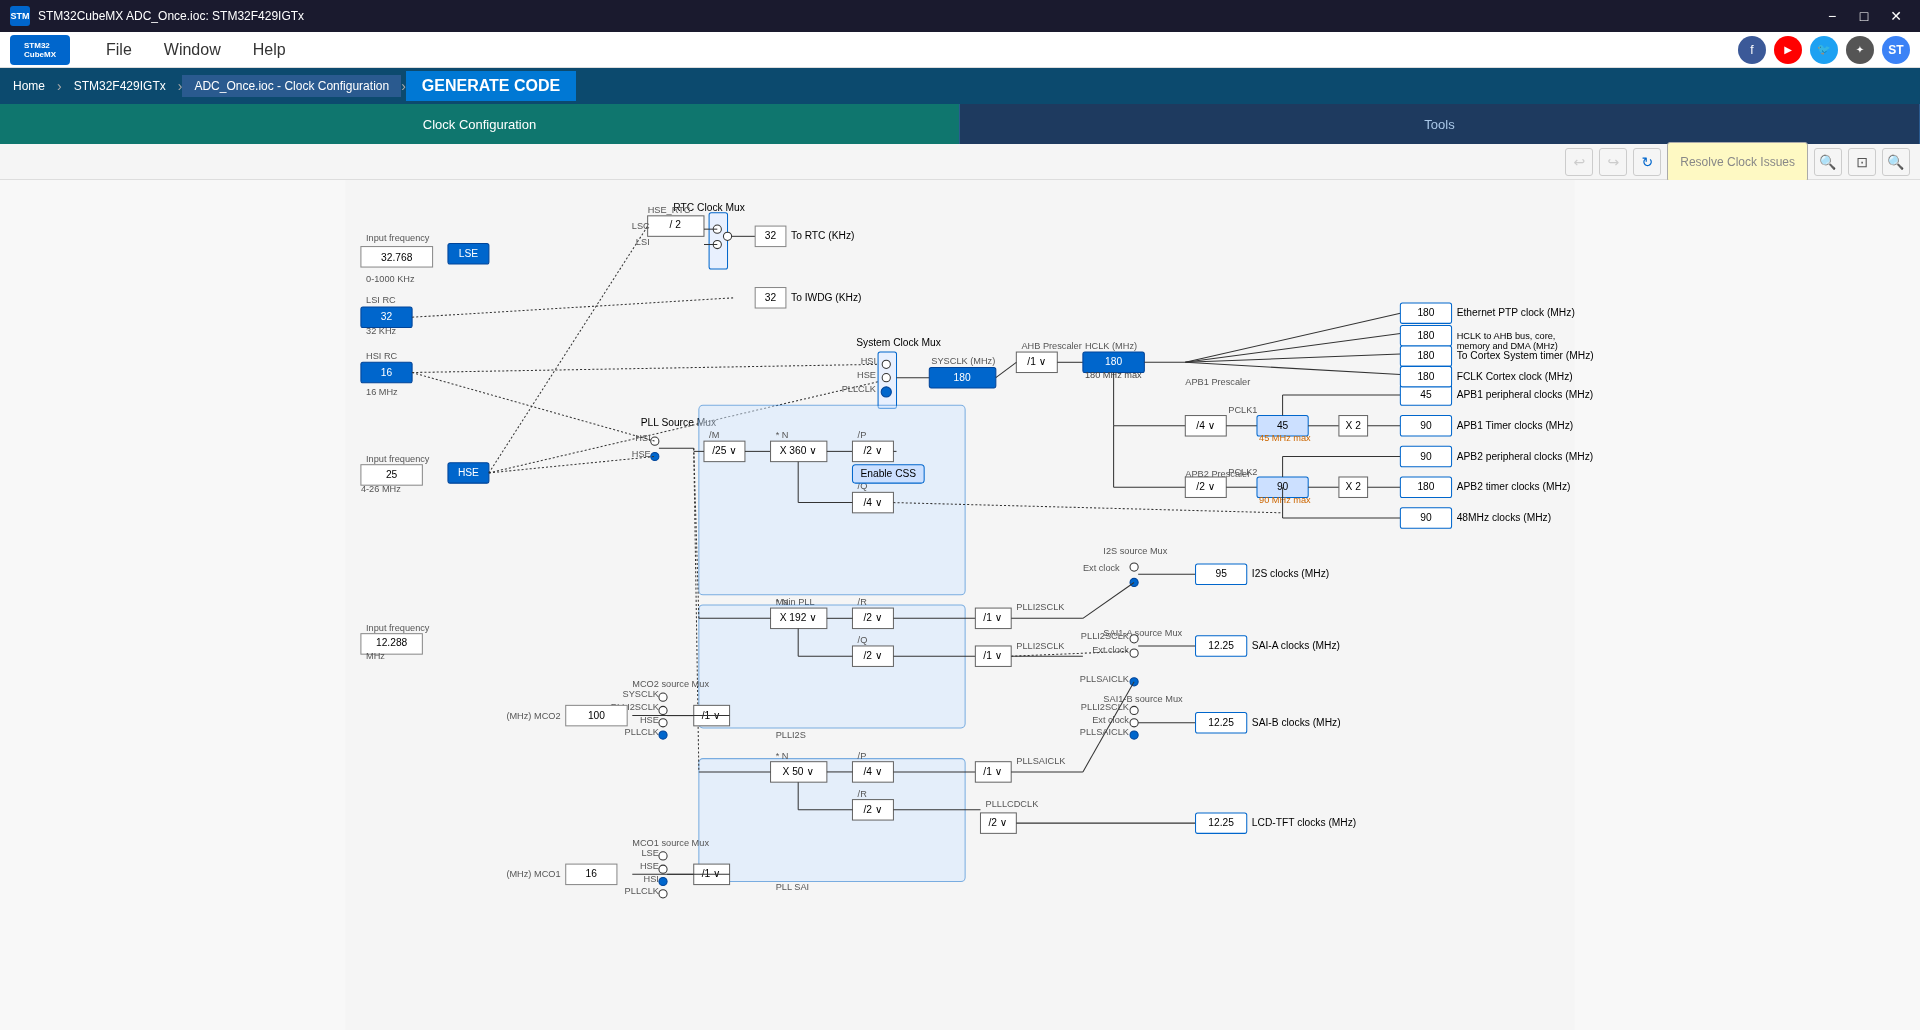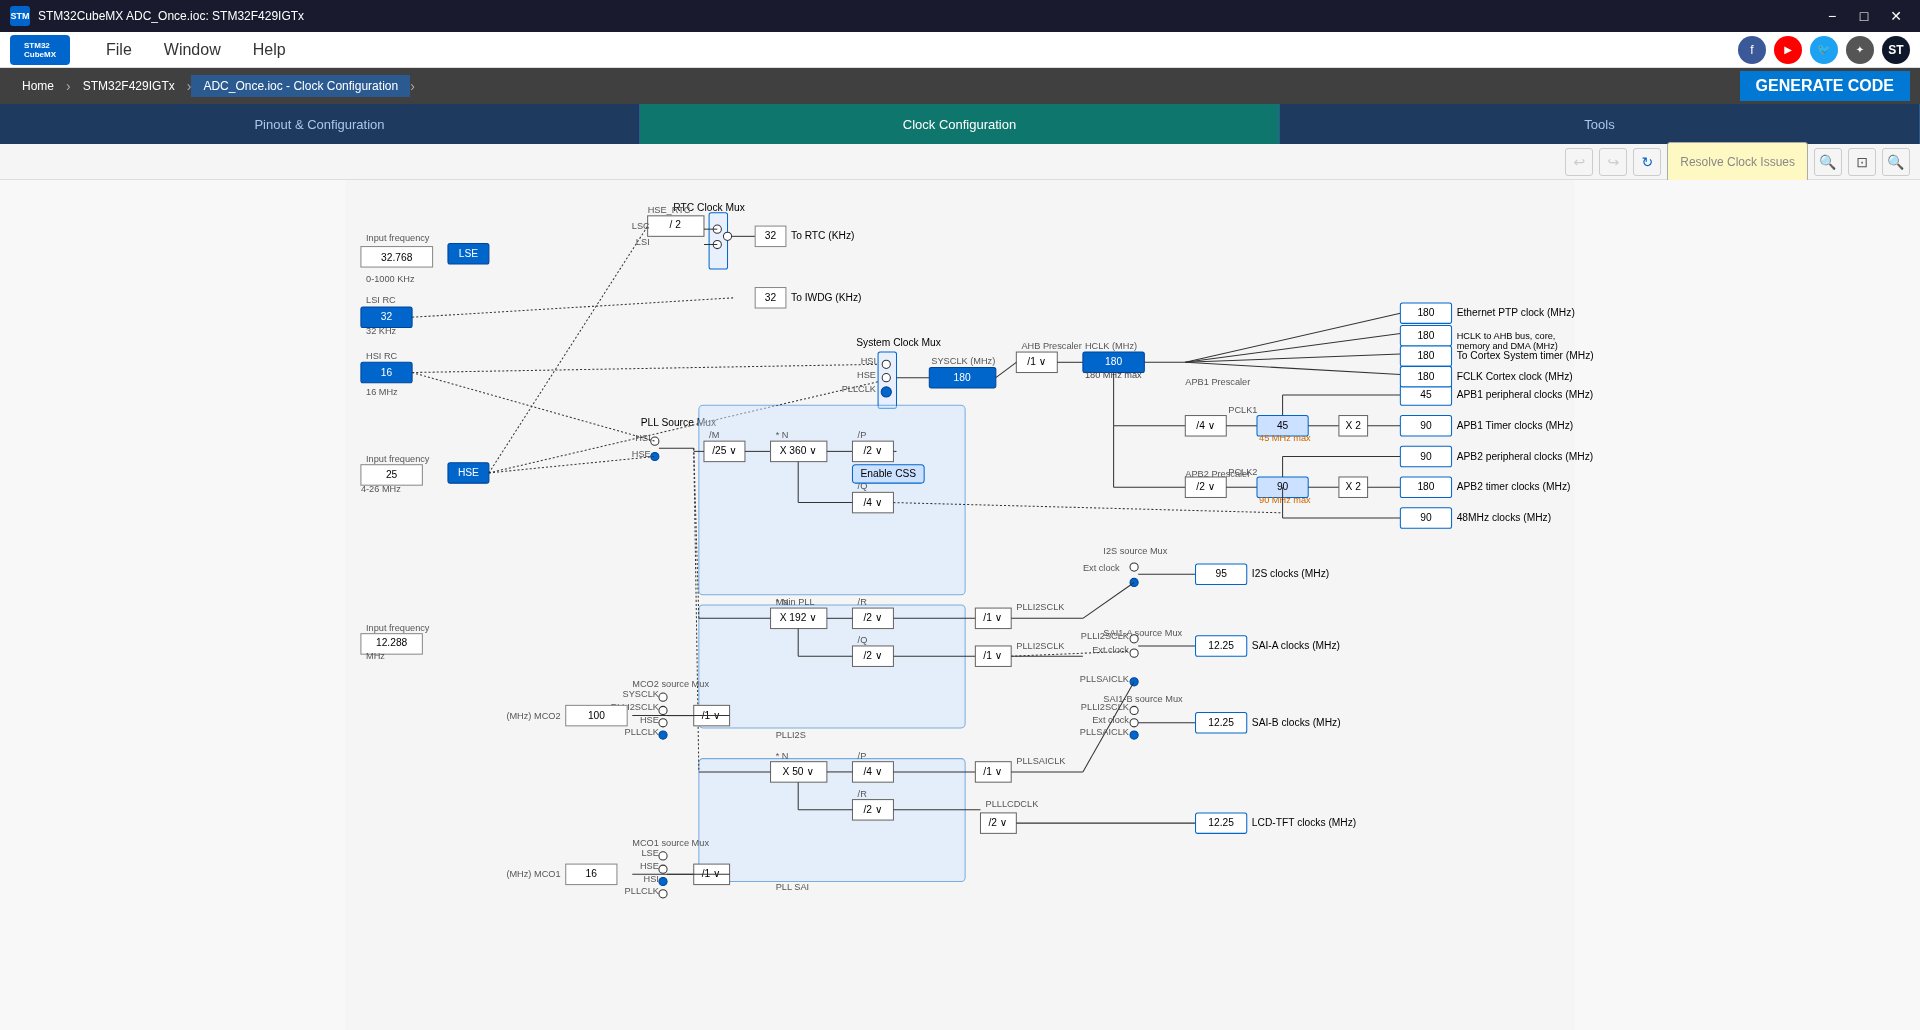--- a/index.html
+++ b/index.html
@@ -32,26 +32,25 @@
     }
     #menu-left { display: flex; align-items: center; gap: 0; }
     .menu-item { padding: 6px 16px; cursor: pointer; font-size: 16px; color: #333; }
     #menu-logo { display: flex; align-items: center; gap: 6px; padding-right: 20px; }
     #menu-logo-box { width: 60px; height: 30px; background: #0066cc; border-radius: 4px; display: flex; align-items: center; justify-content: center; color: white; font-size: 8px; font-weight: bold; }
     #menu-right { display: flex; align-items: center; gap: 8px; }
     .menu-icon-btn { width: 28px; height: 28px; border-radius: 50%; border: none; cursor: pointer; display: flex; align-items: center; justify-content: center; font-size: 14px; }
 
     
     #breadcrumb {
-      background: #404040;
+      background: #0c4a6e;
       height: 36px;
       display: flex;
       align-items: center;
-      padding: 0 10px;
-      justify-content: space-between;
+      padding: 0 1px;
     }
     #breadcrumb-nav { display: flex; align-items: center; gap: 0; }
     .bc-item {
       color: white;
       font-size: 12px;
       padding: 4px 12px;
       cursor: pointer;
       display: flex;
       align-items: center;
       gap: 6px;
@@ -243,38 +242,37 @@
     </div>
     <span class="menu-item">File</span>
     <span class="menu-item">Window</span>
     <span class="menu-item">Help</span>
   </div>
   <div id="menu-right">
     <button class="menu-icon-btn" style="background:#3b5998; color:white; font-size:12px;">f</button>
     <button class="menu-icon-btn" style="background:#ff0000; color:white; font-size:10px;">▶</button>
     <button class="menu-icon-btn" style="background:#1da1f2; color:white; font-size:11px;">🐦</button>
     <button class="menu-icon-btn" style="background:#555; color:white; font-size:10px;">✦</button>
-    <button class="menu-icon-btn" style="background:#0f172a; color:white; font-size:12px; font-weight:bold;">ST</button>
+    <button class="menu-icon-btn" style="background:#3b82f6; color:white; font-size:12px; font-weight:bold;">ST</button>
   </div>
 </div>
 
 <div id="breadcrumb">
   <div id="breadcrumb-nav">
     <span class="bc-item">Home</span>
     <span class="bc-sep">›</span>
     <span class="bc-item">STM32F429IGTx</span>
     <span class="bc-sep">›</span>
     <span class="bc-item active">ADC_Once.ioc - Clock Configuration</span>
     <span class="bc-sep">›</span>
   </div>
   <button id="generate-btn">GENERATE CODE</button>
 </div>
 
 <div id="tabbar">
-  <div class="tab">Pinout &amp; Configuration</div>
   <div class="tab active">Clock Configuration</div>
   <div class="tab">Tools</div>
 </div>
 
 <div id="toolbar">
   <div class="tb-spacer"></div>
   <button class="tb-btn disabled">↩</button>
   <button class="tb-btn disabled">↪</button>
   <button class="tb-btn" style="color:#0066cc;">↻</button>
   <button id="resolve-btn">Resolve Clock Issues</button>

